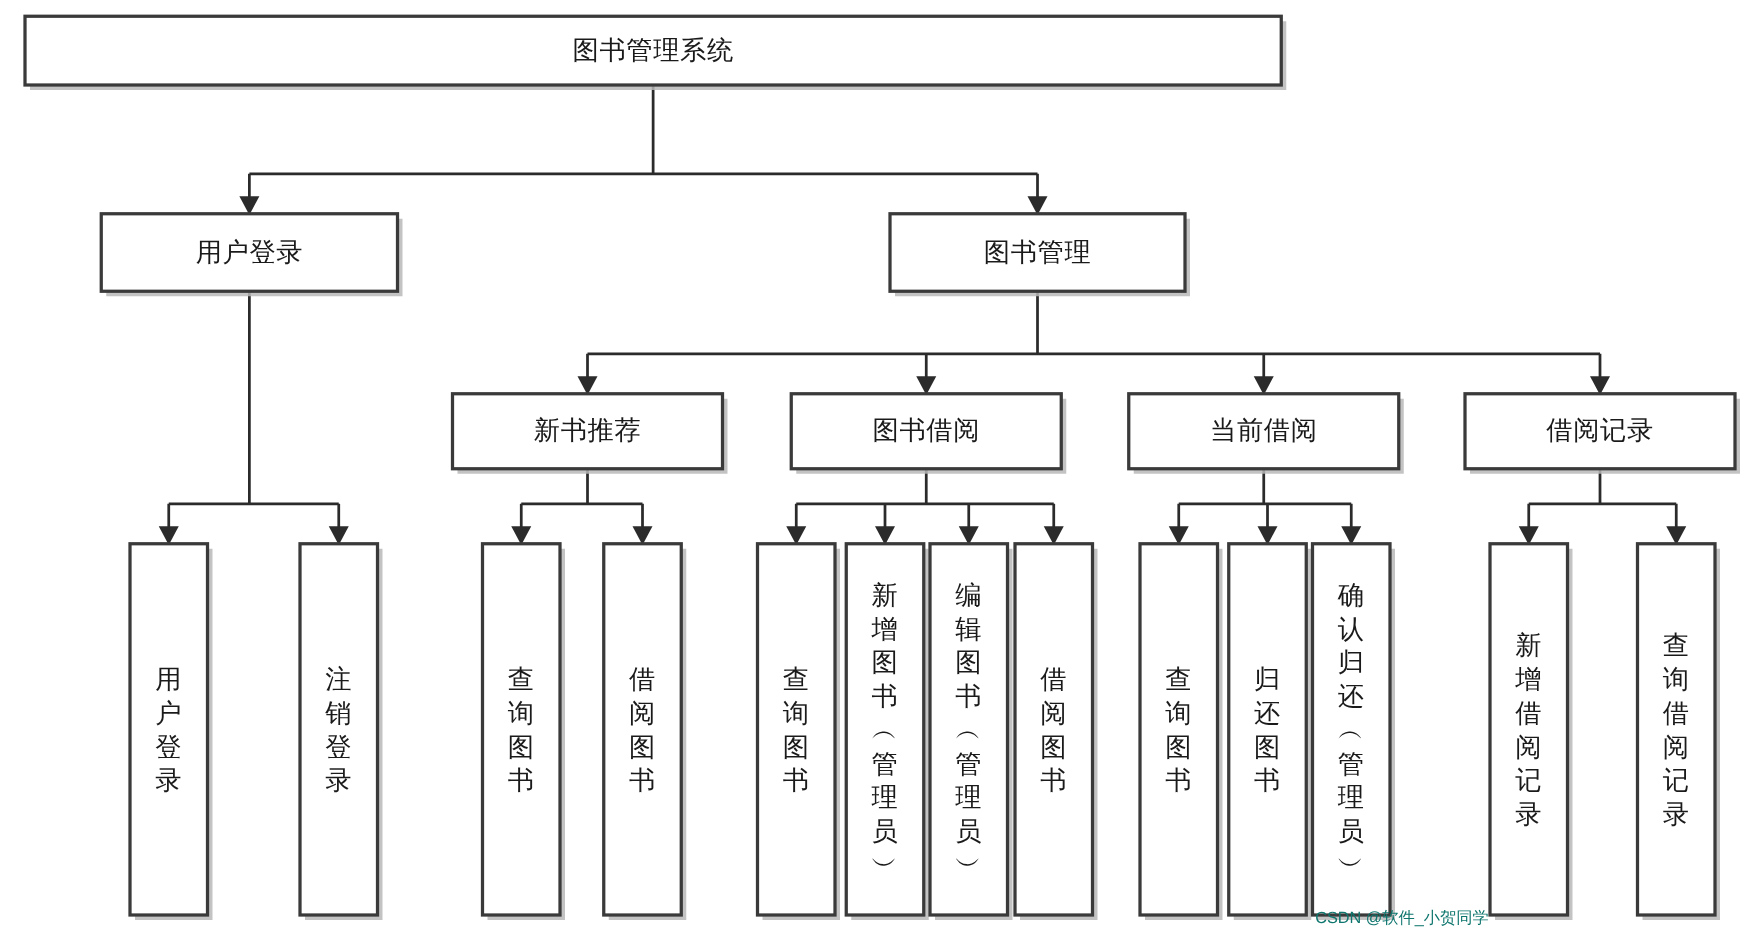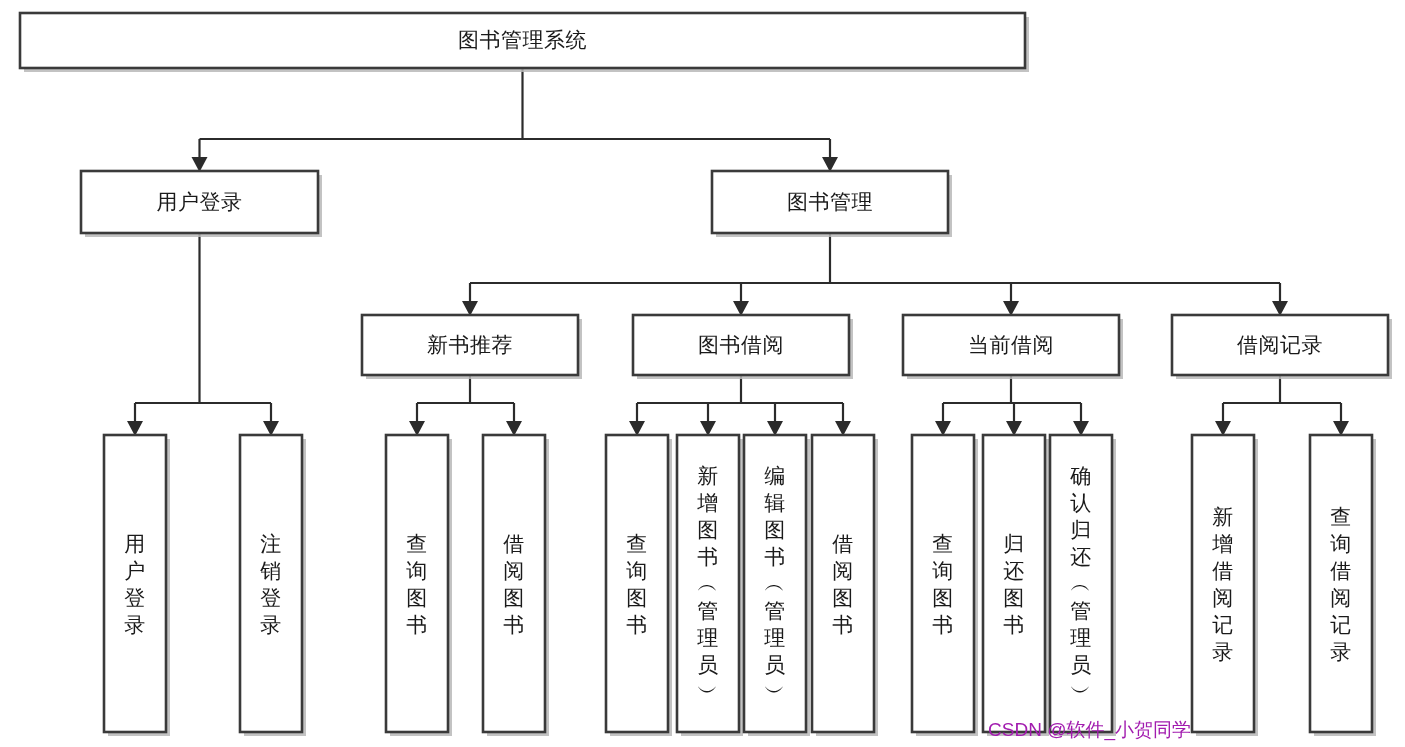--- a/index.html
+++ b/index.html
@@ -57,22 +57,22 @@
     fill: none;
   }
   .edge-arrow {
     fill: #2b2b2b;
     stroke: none;
   }
   .watermark {
     position: absolute;
     right: 10px;
     bottom: 4px;
-    color: #a21caf;
-    font-size: 19px;
+    color: #0f766e;
+    font-size: 13px;
     font-family: "Liberation Sans", "DejaVu Sans", sans-serif;
     white-space: nowrap;
     user-select: none;
   }
 </style>
 </head>
 <body>
 
 <div id="diagram-root">
   <svg class="flow" viewBox="0 0 1405 747">

